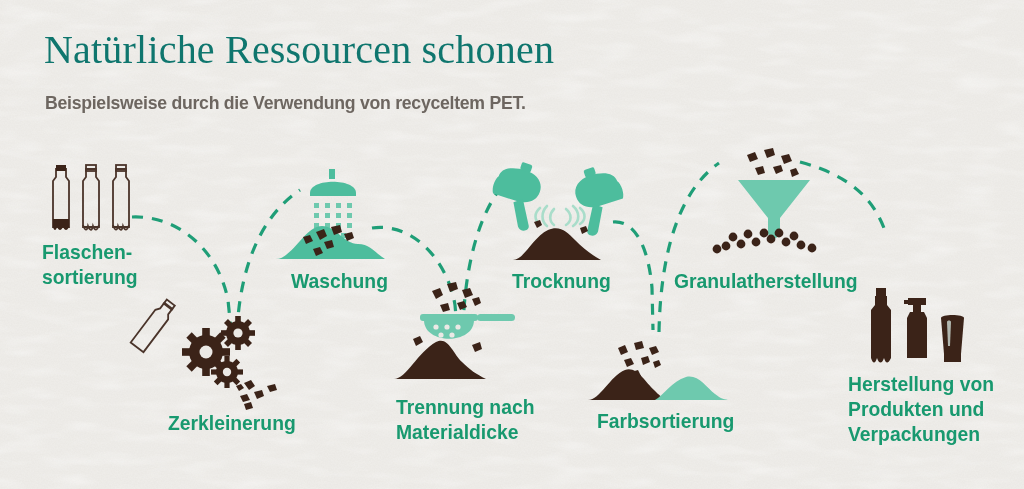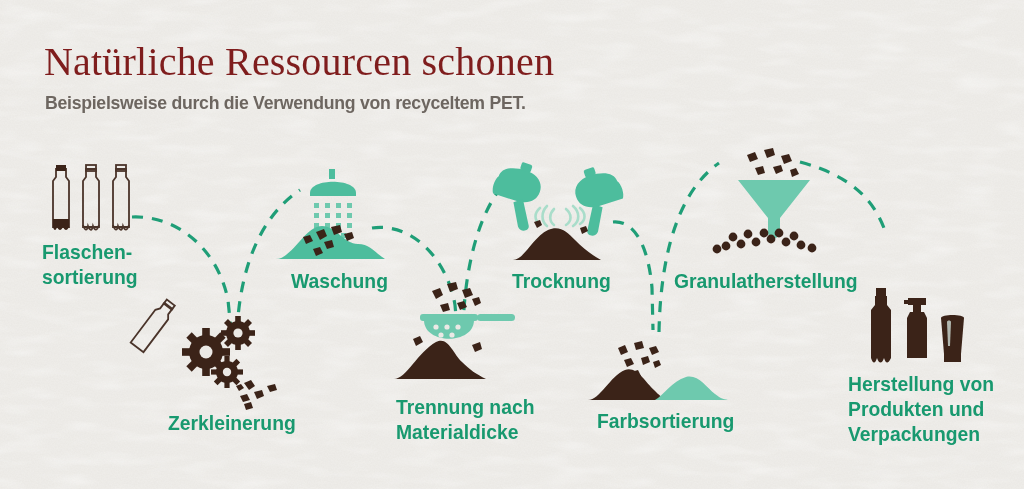--- a/index.html
+++ b/index.html
@@ -11,24 +11,24 @@
   }
   #infographic{
     position:absolute;inset:0;width:1024px;height:489px;
   }
   .bg{position:absolute;inset:0;z-index:0;}
   .bg svg{display:block;width:1024px;height:489px;}
   .layer{position:absolute;inset:0;z-index:2;}
   .layer svg{display:block;width:1024px;height:489px;}
 
   .title{
-    position:absolute;left:44px;top:38px;z-index:5;
+    position:absolute;left:44px;top:26px;z-index:5;
     font-family:"Liberation Serif", serif;
     font-size:40px;font-weight:400;letter-spacing:0.2px;
-    color:#7f1d1d;white-space:nowrap;
+    color:#0f766e;white-space:nowrap;
   }
   .subtitle{
     position:absolute;left:45px;top:92px;z-index:5;
     font-family:"Liberation Sans", sans-serif;
     font-size:19px;font-weight:700;letter-spacing:-0.3px;
     color:#6d6660;white-space:nowrap;
     transform:scaleX(0.93);transform-origin:left top;
   }
   .step-label{
     position:absolute;z-index:6;

